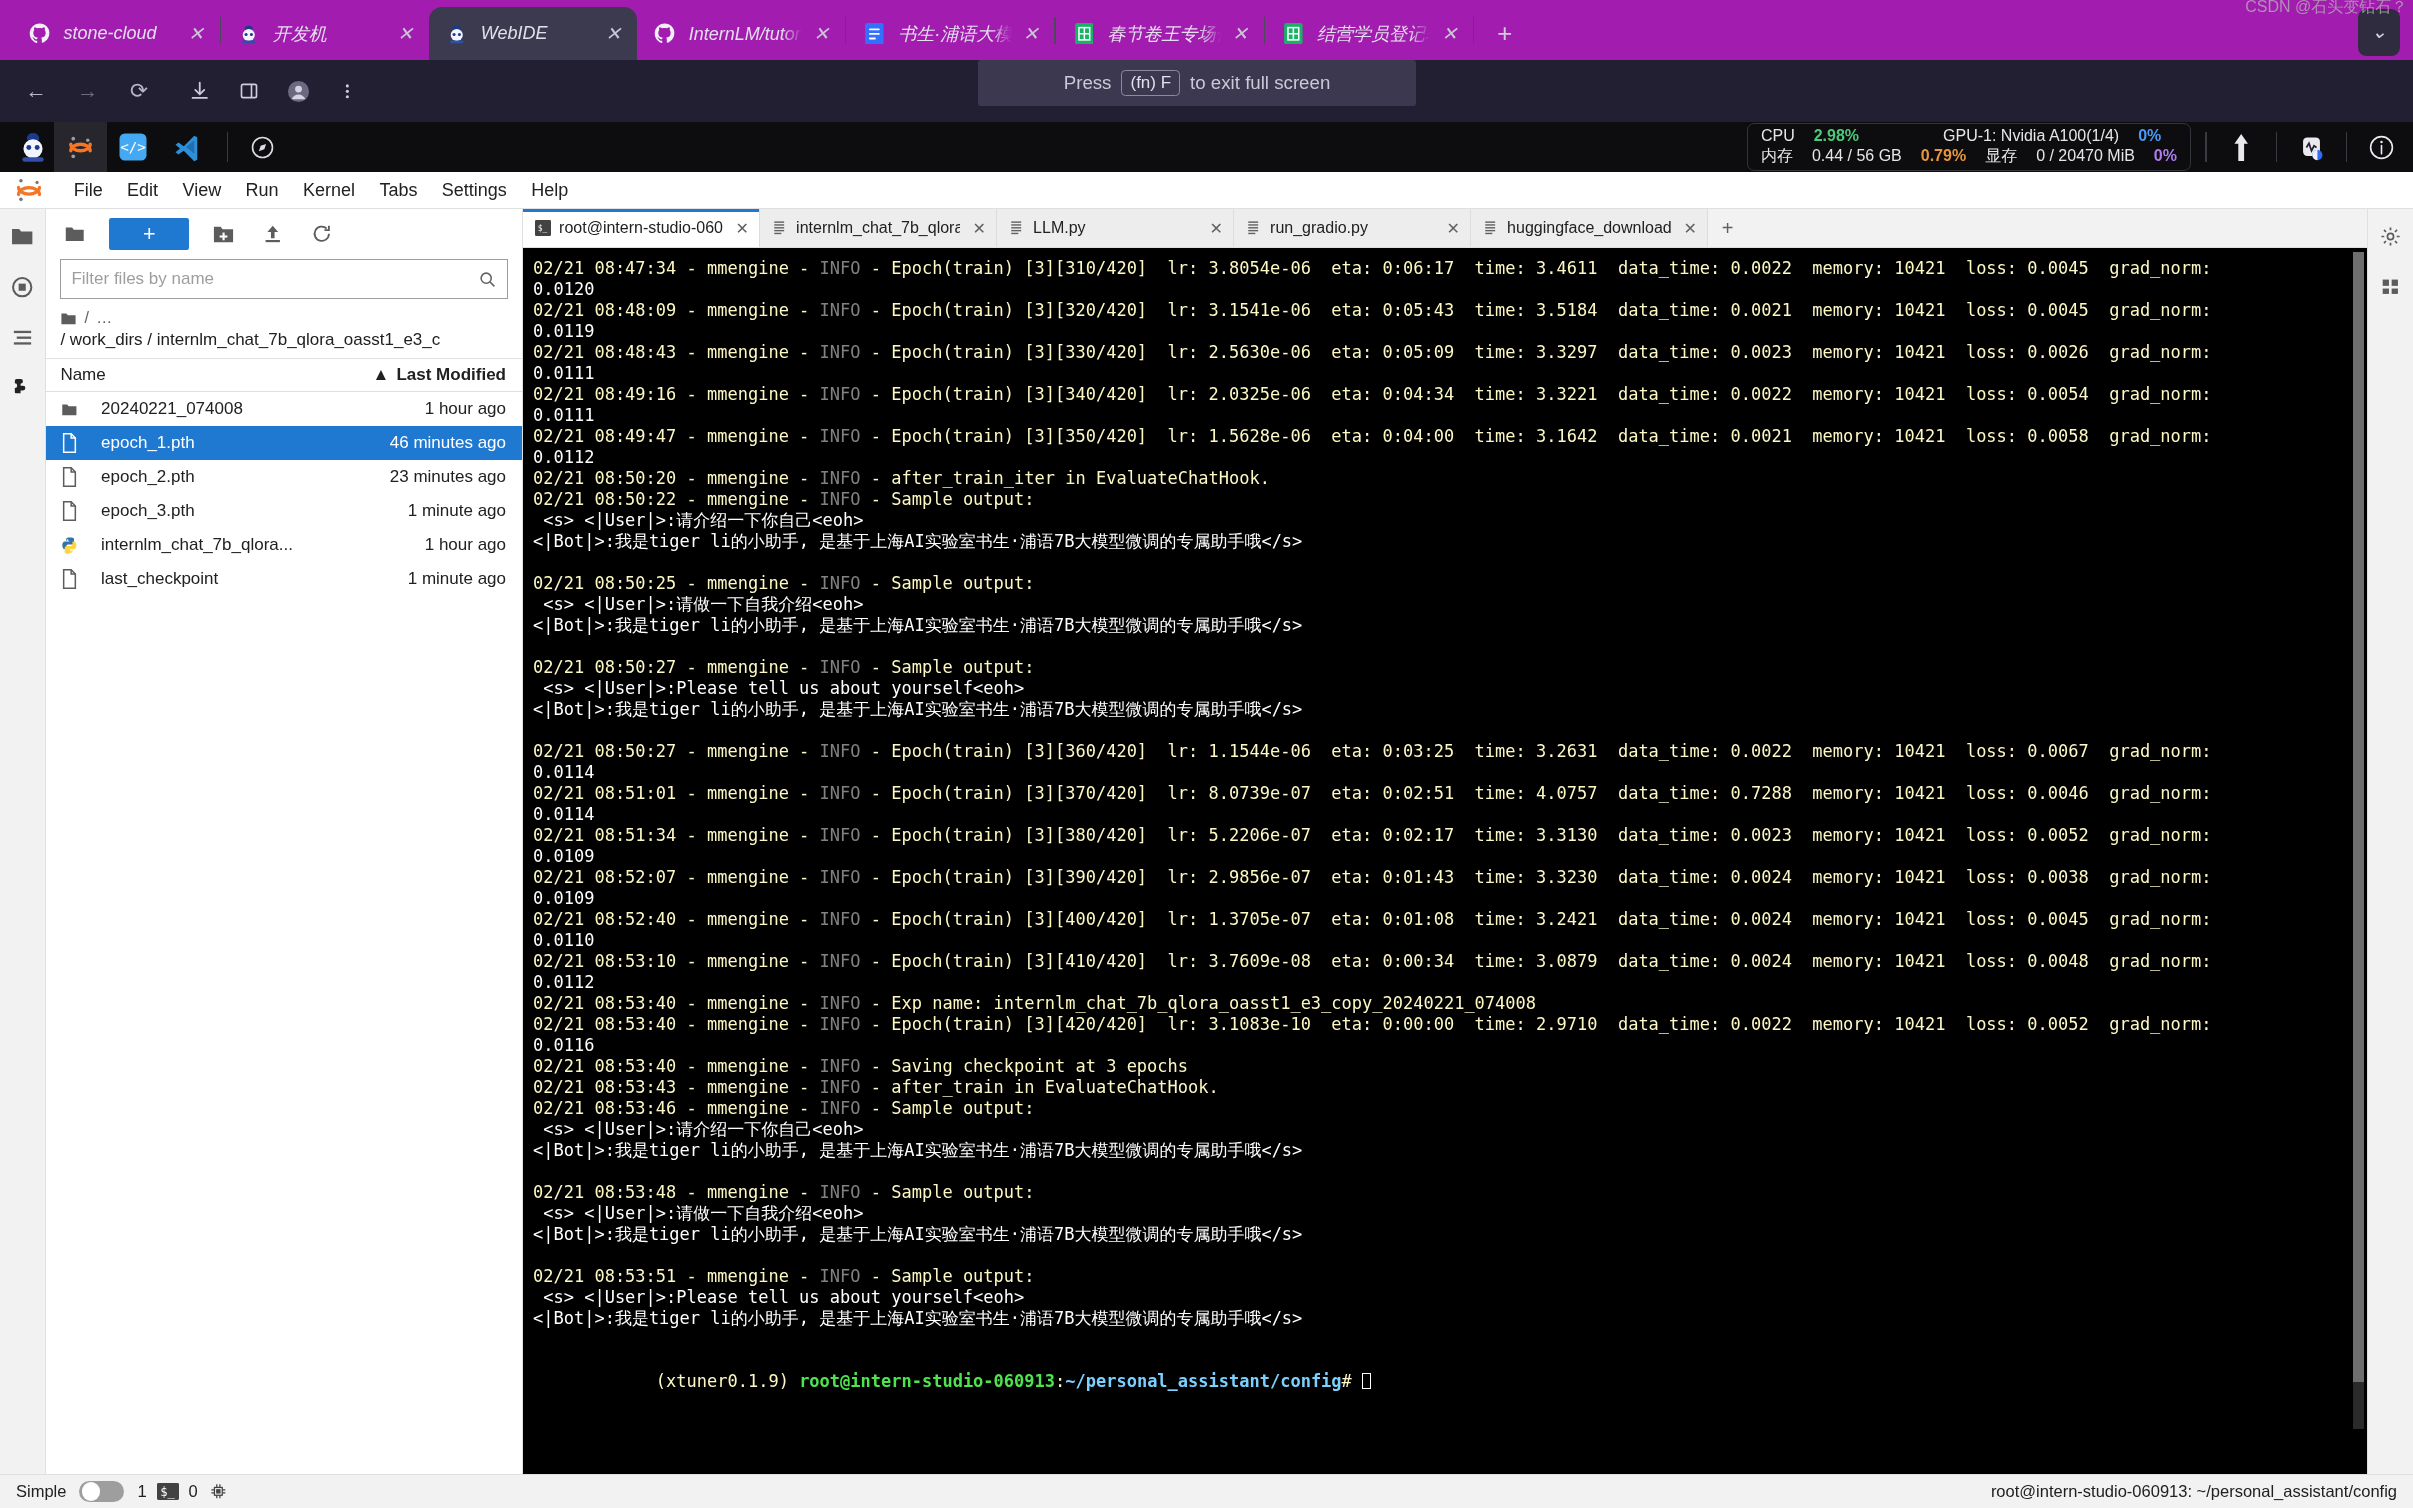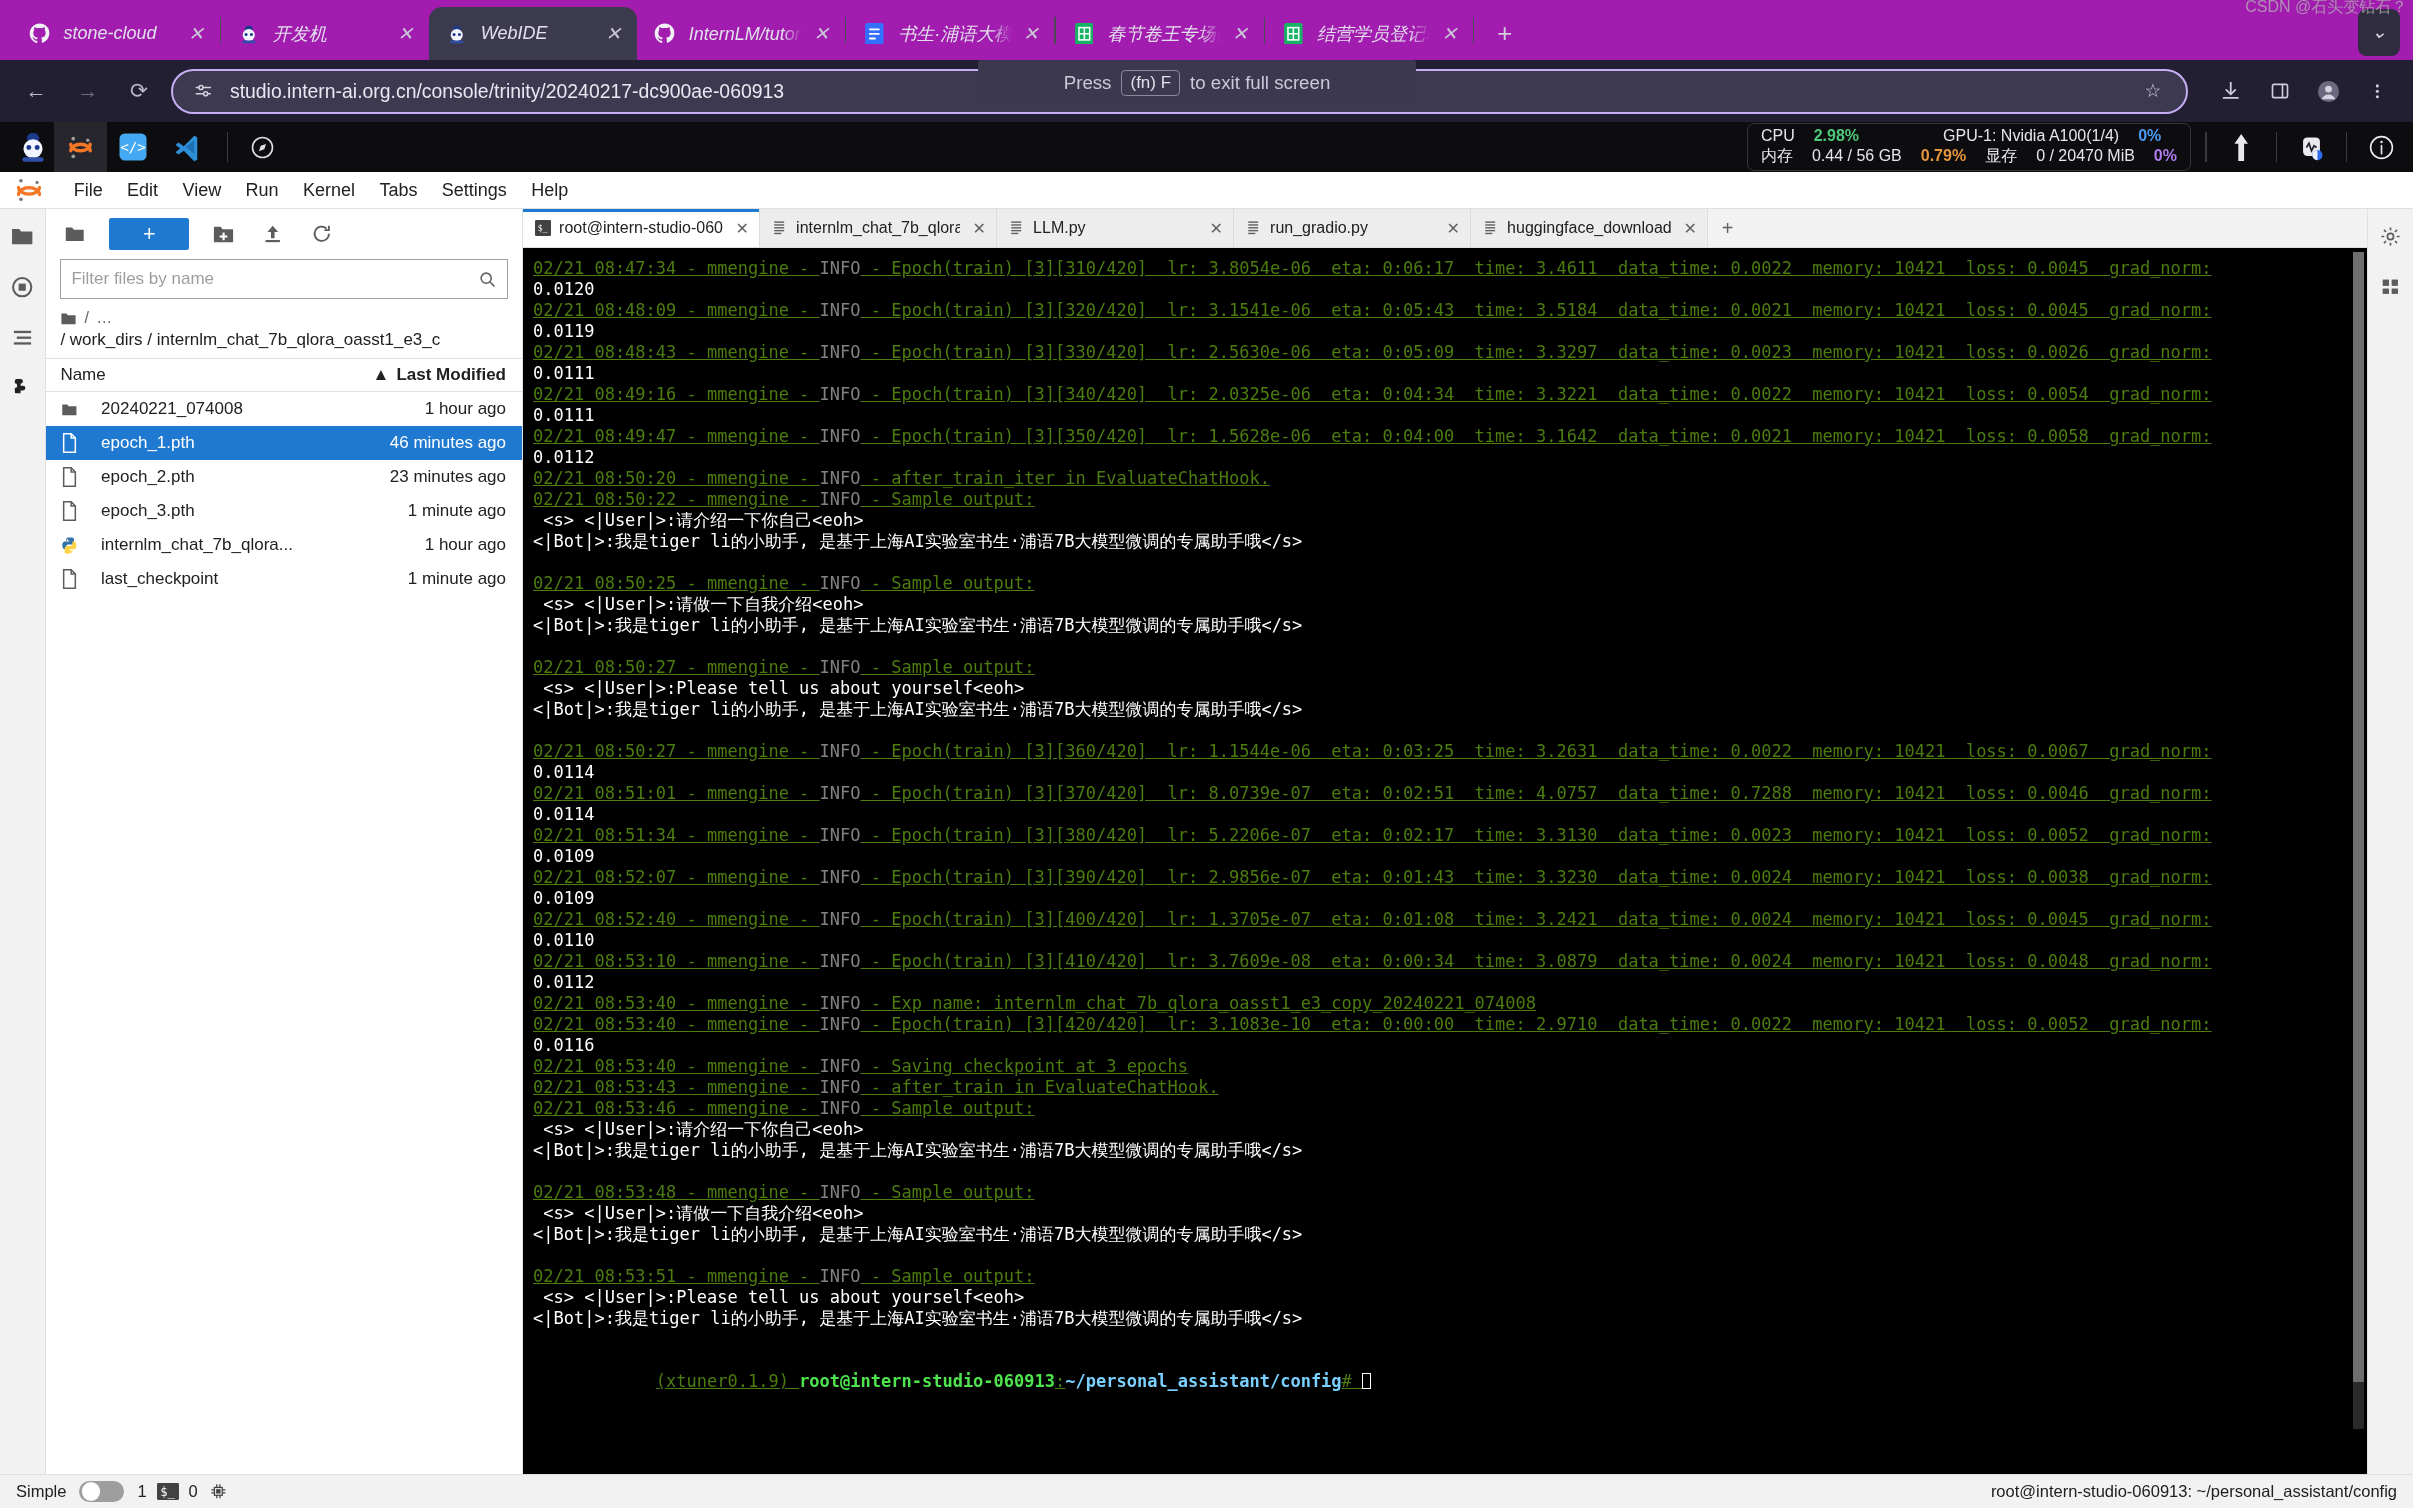--- a/index.html
+++ b/index.html
@@ -186,21 +186,21 @@
   .dtab-add { width: 39px; display:flex;align-items:center;justify-content:center; color:#616161; font-size: 20px;}
 
   .terminal-wrap { flex:1 1 auto; background:#000; padding: 10px 0 0 10px; min-height:0; position:relative; overflow:hidden;}
   .term {
     font-family: "DejaVu Sans Mono", monospace;
     font-size: 17px; line-height: 21px; color:#ffffff; white-space: pre;
   }
   .term .info { color:#d0d0d0; opacity:.62; }
   .term .green { color:#4ee44e; font-weight:bold;}
   .term .cyan { color:#7ad1ff; font-weight:bold;}
-  .term .white { color:#4d7c0f;text-decoration:underline; }
+  .term .white { color:#fef9c3; }
   .cursor { display:inline-block; width: 9.3px; height: 16.5px; border:1.4px solid #fff; vertical-align:-2.2px;}
   .term-scroll {
     position:absolute; right: 2.9px; top: 4.3px; width: 11.5px; height: 96%;
     background: #2a2a2a;
   }
   .term-scroll .thumb { position:absolute; left:0; right:0; top: 0; height: 96%; background:#6e6e6e; }
 
   
   .jl-rrail {
     width: 46px; flex:0 0 46px; background:#f2f2f2; border-left:0.7px solid #e0e0e0;
@@ -320,32 +320,20 @@
 
     <div class="tab-new">+</div>
     <div class="tabstrip-right">⌄</div>
   </div>
 
   <div class="omnibar">
     <div class="nav-btn">←</div>
     <div class="nav-btn dim">→</div>
     <div class="nav-btn">⟳</div>
 
-    <div class="urlbox">
-      <span class="url-icon">
-        <svg width="18.7" height="18.7" viewBox="0 0 24 24" fill="none" stroke="#d5d2e0" stroke-width="2" stroke-linecap="round">
-          <line x1="3" y1="7" x2="21" y2="7"></line>
-            <line x1="3" y1="15" x2="21" y2="15"></line>
-          <circle cx="9" cy="7" r="2.6" fill="#3c3950"></circle>
-            <circle cx="15" cy="15" r="2.6" fill="#3c3950"></circle>
-        </svg>
-      </span>
-      <span class="url-text" title="Search Google or type a URL">studio.intern-ai.org.cn/console/trinity/20240217-dc900ae-060913</span>
-      <span class="url-star">☆</span>
-    </div>
 
     <div class="omni-icon">
       <svg width="21.5" height="21.5" viewBox="0 0 24 24" fill="none" stroke="#cfccdc" stroke-width="2" stroke-linecap="round">
           <path d="M12 3v12"></path>
           <path d="M7 11l5 5 5-5"></path>
           <path d="M4 20h16"></path>
         </svg>
     </div>
     <div class="omni-icon">
       <svg width="20" height="20" viewBox="0 0 24 24" fill="none" stroke="#cfccdc" stroke-width="2">

